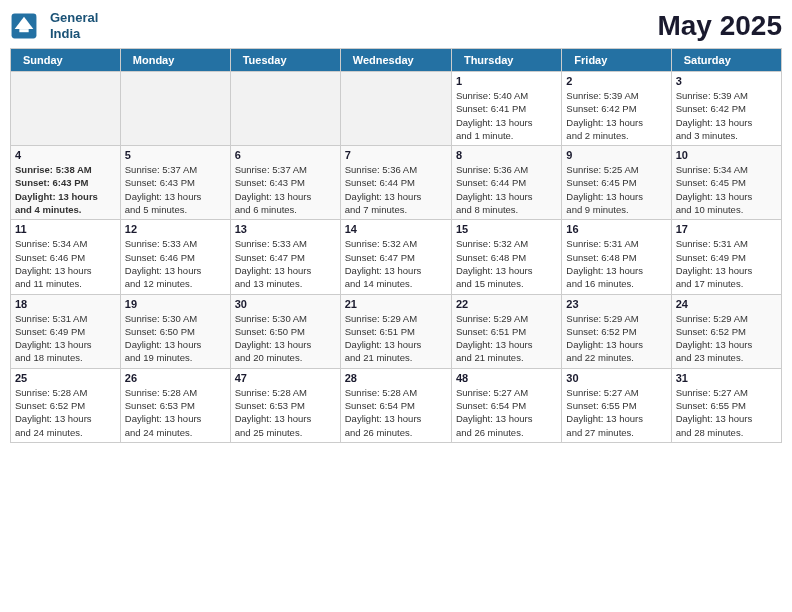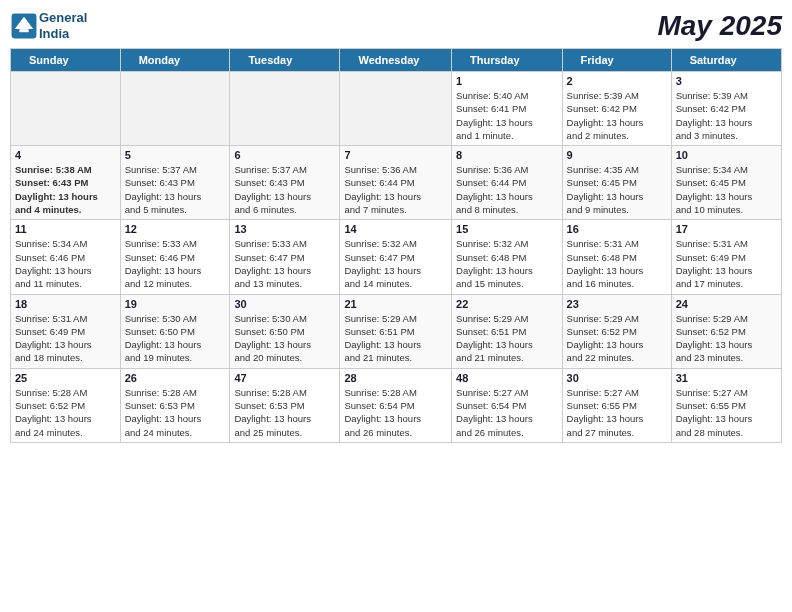--- a/index.html
+++ b/index.html
@@ -12,59 +12,58 @@
     }
     .header-area {
       display: flex;
       justify-content: space-between;
       align-items: flex-start;
       margin-bottom: 6px;
     }
     .logo {
       display: flex;
       align-items: center;
-      gap: 1px;
+      gap: 12px;
       justify-content: center;
     }
     .logo-text {
       font-size: 13px;
       color: #333;
       line-height: 1.2;
     }
     .logo-text span {
       color: #1a5276;
       font-weight: bold;
     }
     .logo-icon {
       width: 28px;
       height: 28px;
     }
     .title-area {
       text-align: left;
-      font-style: italic;
     }
     .month-title {
       font-size: 28px;
       font-weight: bold;
       color: #1a1a2e;
     }
     .location-title {
       font-size: 14px;
       color: #333;
     }
     table {
       width: 100%;
       border-collapse: collapse;
       font-size: 10px;
     }
     thead tr th {
       background-color: #2471a3;
       color: #fff;
       text-align: left;
-      padding: 5px 18px;
+      padding: 5px 12px;
       font-size: 11px;
       font-weight: bold;
       border: 1px solid #ccc;
     }
     tbody tr td {
       border: 1px solid #ccc;
       vertical-align: top;
       padding: 3px 4px;
       width: 113px;
       min-height: 70px;
@@ -179,21 +178,21 @@
         </td>
         <td>
           <div class="day-number">8</div>
           <div class="day-info" style="white-space: pre-line;">Sunrise: 5:36 AM
 Sunset: 6:44 PM
 Daylight: 13 hours
 and 8 minutes.</div>
         </td>
         <td>
           <div class="day-number">9</div>
-          <div class="day-info" style="white-space: pre-line;">Sunrise: 4:35 AM
+          <div class="day-info" style="white-space: pre-line;">Sunrise: 5:25 AM
 Sunset: 6:45 PM
 Daylight: 13 hours
 and 9 minutes.</div>
         </td>
         <td>
           <div class="day-number">10</div>
           <div class="day-info" style="white-space: pre-line;">Sunrise: 5:34 AM
 Sunset: 6:45 PM
 Daylight: 13 hours
 and 10 minutes.</div>

